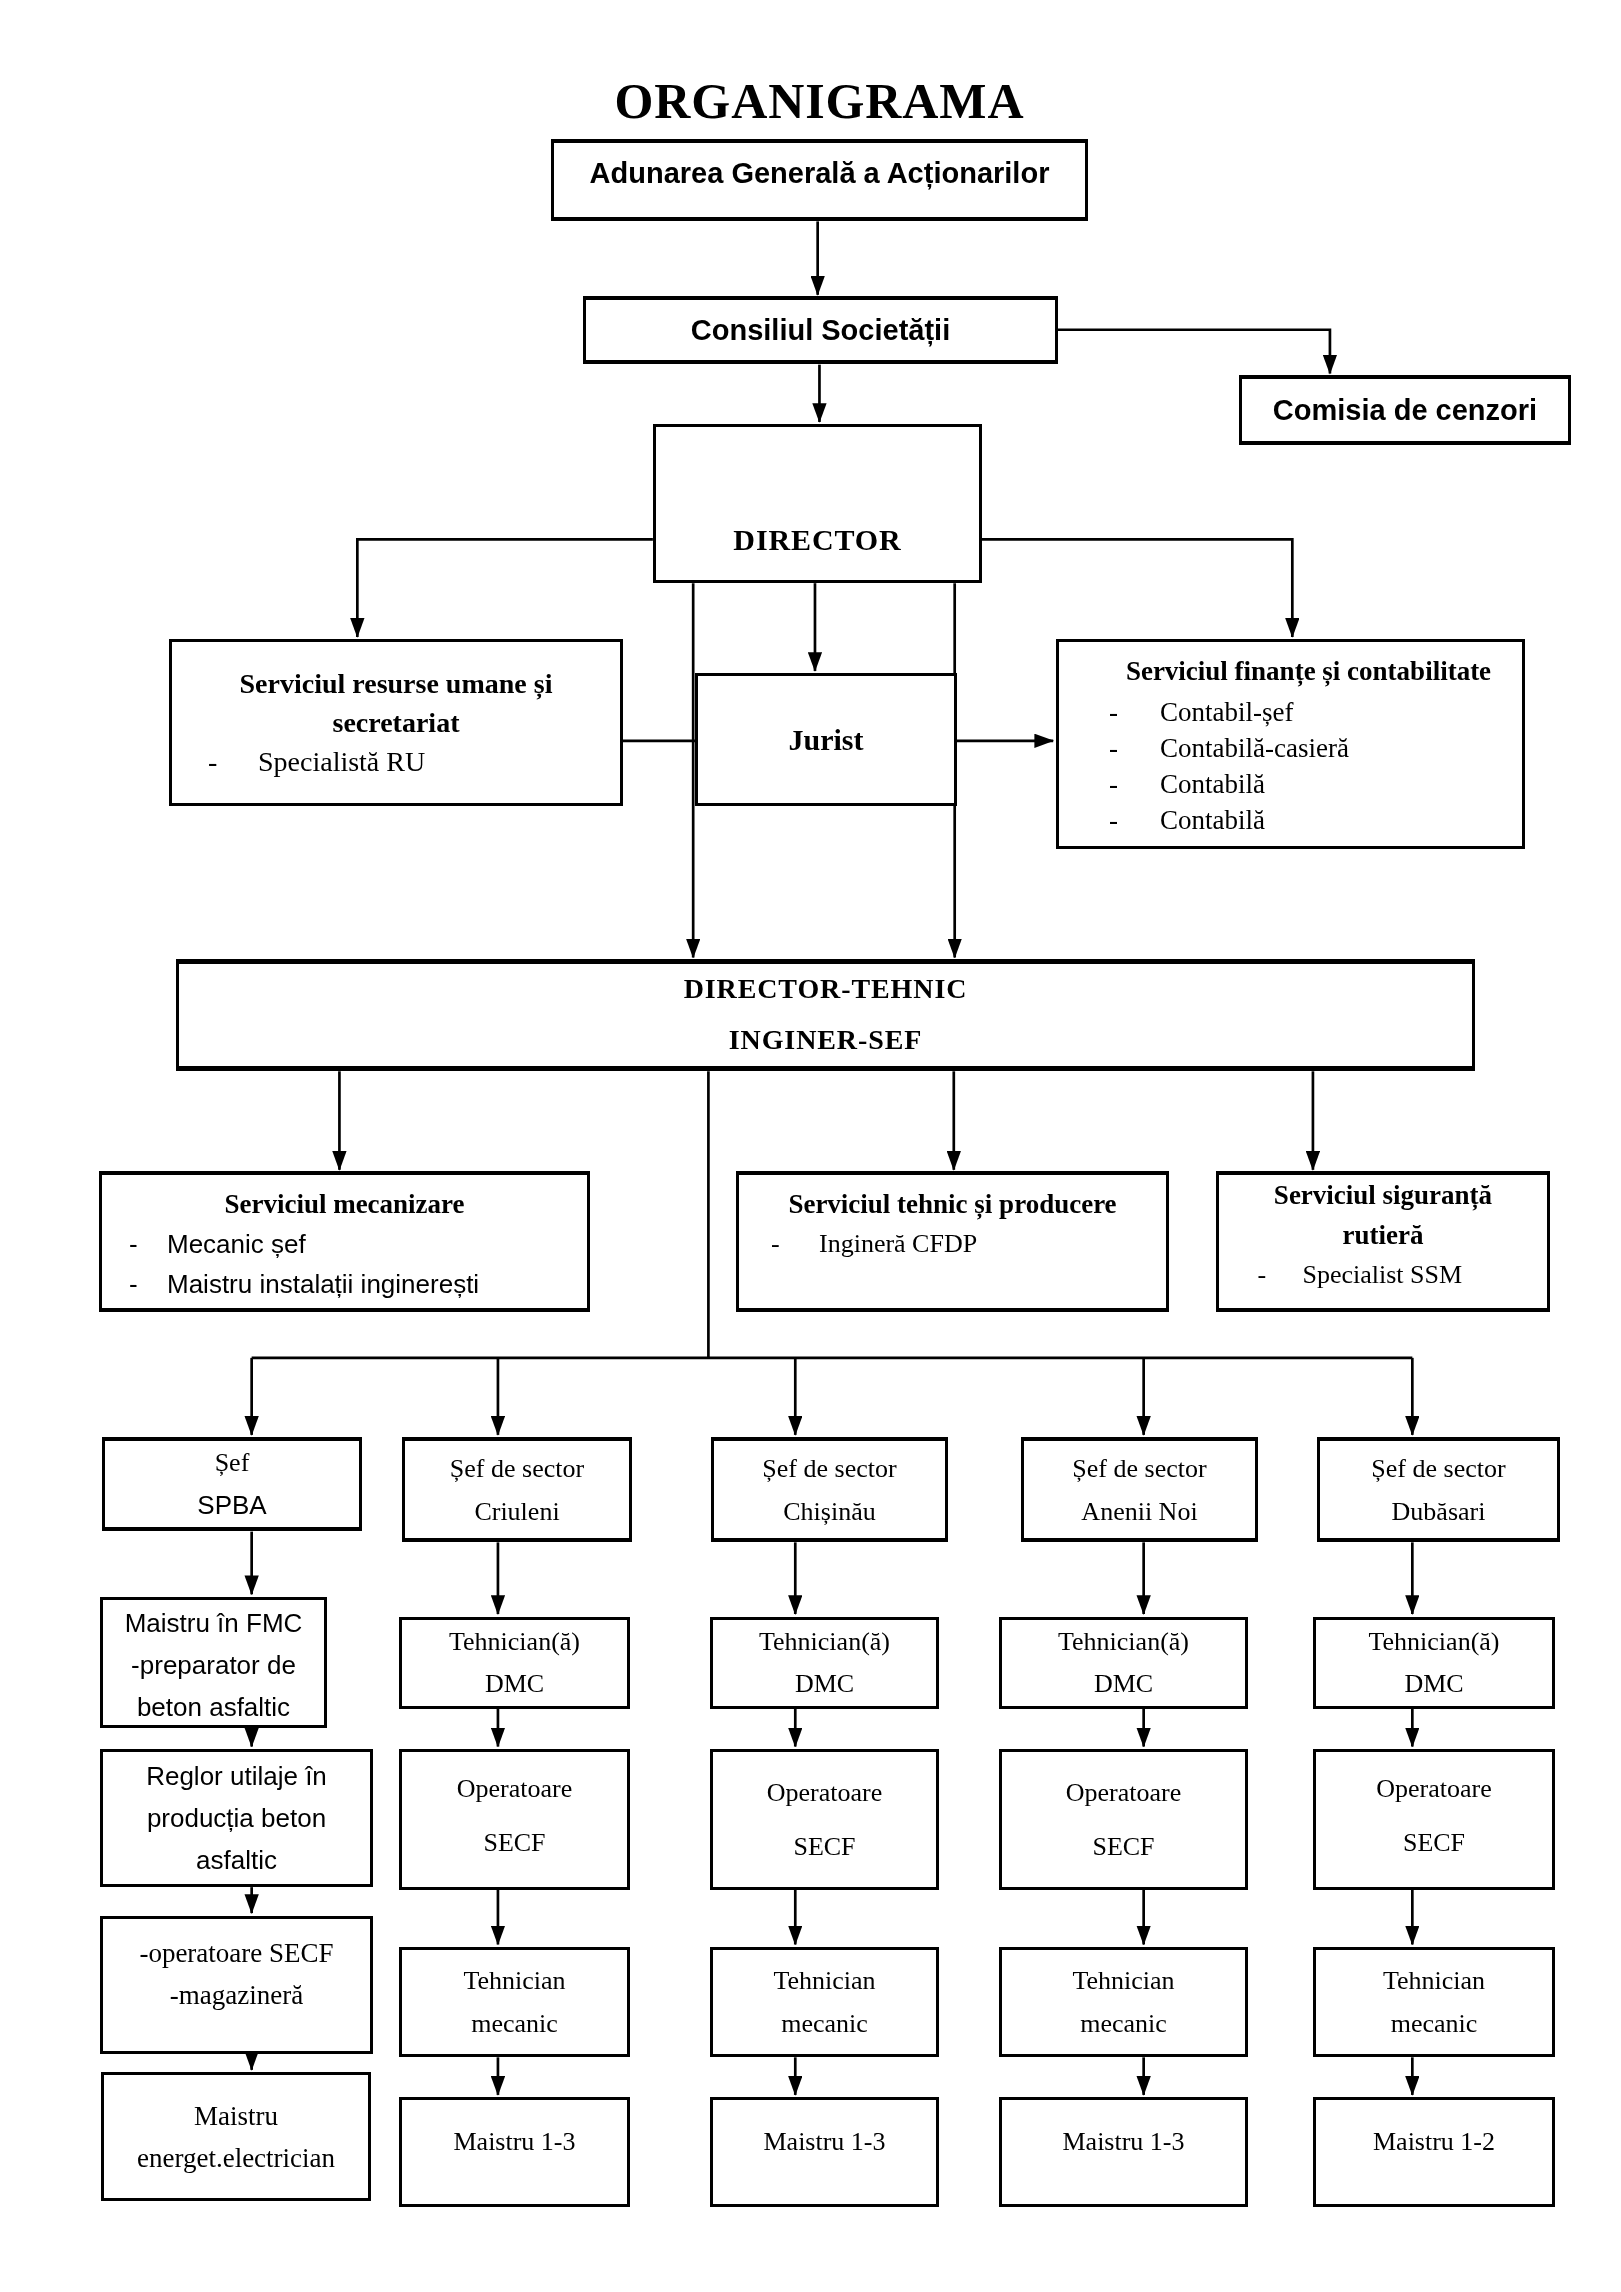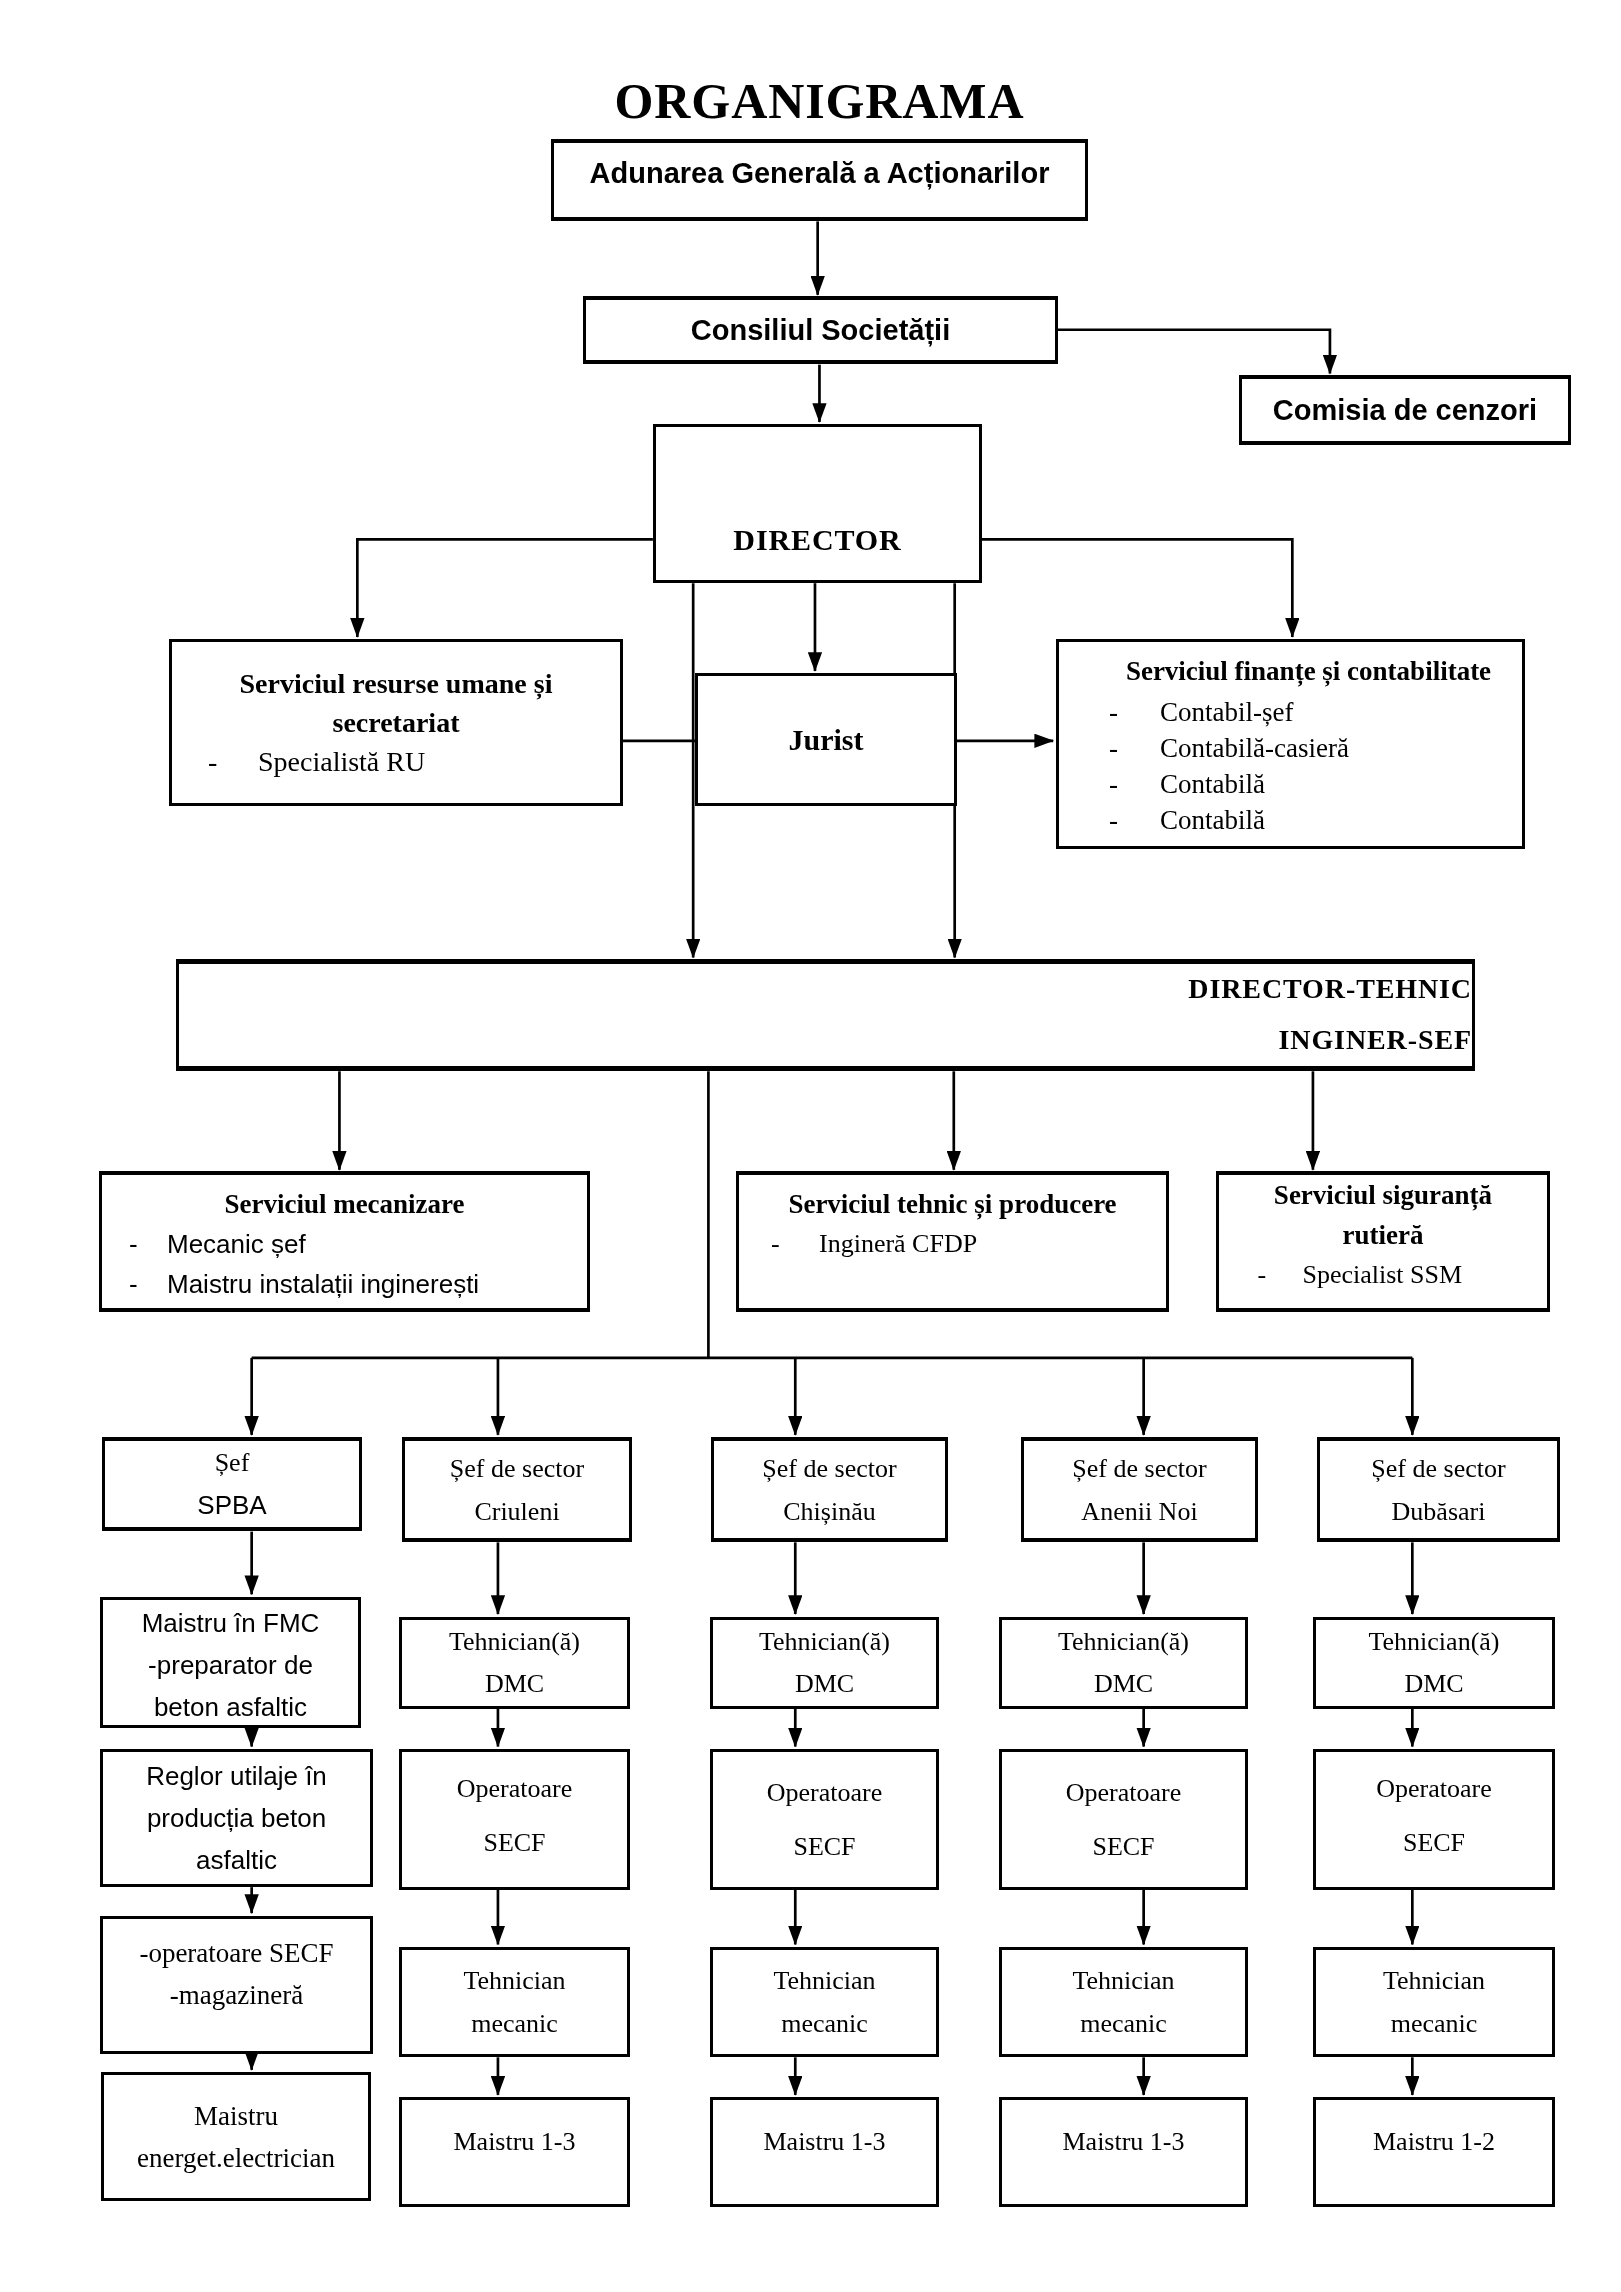--- a/index.html
+++ b/index.html
@@ -26,21 +26,21 @@
   .fs31{font-size:28px;}
   .fs30{font-size:27px;}
   .fs29{font-size:26px;}
   .lh43{line-height:39px;margin-left:32px;}
   .lh40{line-height:36px;}
   .lh45{line-height:40px;}
   .lh47{line-height:42px;}
   .lh48{line-height:43px;}
   .lh60{line-height:54px;}
   
-  .spread{justify-content:space-around;border-width:5.4px 3.6px;align-items:flex-end;}
+  .spread{justify-content:space-around;border-width:5.4px 3.6px;}
   
   .lst{display:flex;flex-direction:column;align-items:stretch;width:100%;text-align:left;}
   .lst .li{display:flex;}
   .lst .li .d{flex:0 0 auto;}
   .top-align{justify-content:flex-start;}
 </style>
 </head>
 <body>
 
 <svg class="wires" width="1621" height="2293" viewBox="0 0 1810 2560">
@@ -211,21 +211,21 @@
 <div class="node hb fs29 lh48" style="left:1021px;top:1437px;width:237px;height:105px;">
   <span>Șef de sector</span>
   <span>Anenii Noi</span>
 </div>
 
 <div class="node hb fs29 lh48" style="left:1317px;top:1437px;width:243px;height:105px;">
   <span>Șef de sector</span>
   <span>Dubăsari</span>
 </div>
 
-<div class="node sans fs29 lh47" style="left:100px;top:1597px;width:261px;height:131px;padding-top:5.4px;">
+<div class="node sans fs29 lh47" style="left:100px;top:1597px;width:227px;height:131px;padding-top:5.4px;">
   <span>Maistru în FMC</span>
   <span>-preparator de</span>
   <span>beton asfaltic</span>
 </div>
 
 <div class="node sans fs29 lh47" style="left:100px;top:1749px;width:273px;height:138px;">
   <span>Reglor utilaje în</span>
   <span>producția beton</span>
   <span>asfaltic</span>
 </div>

